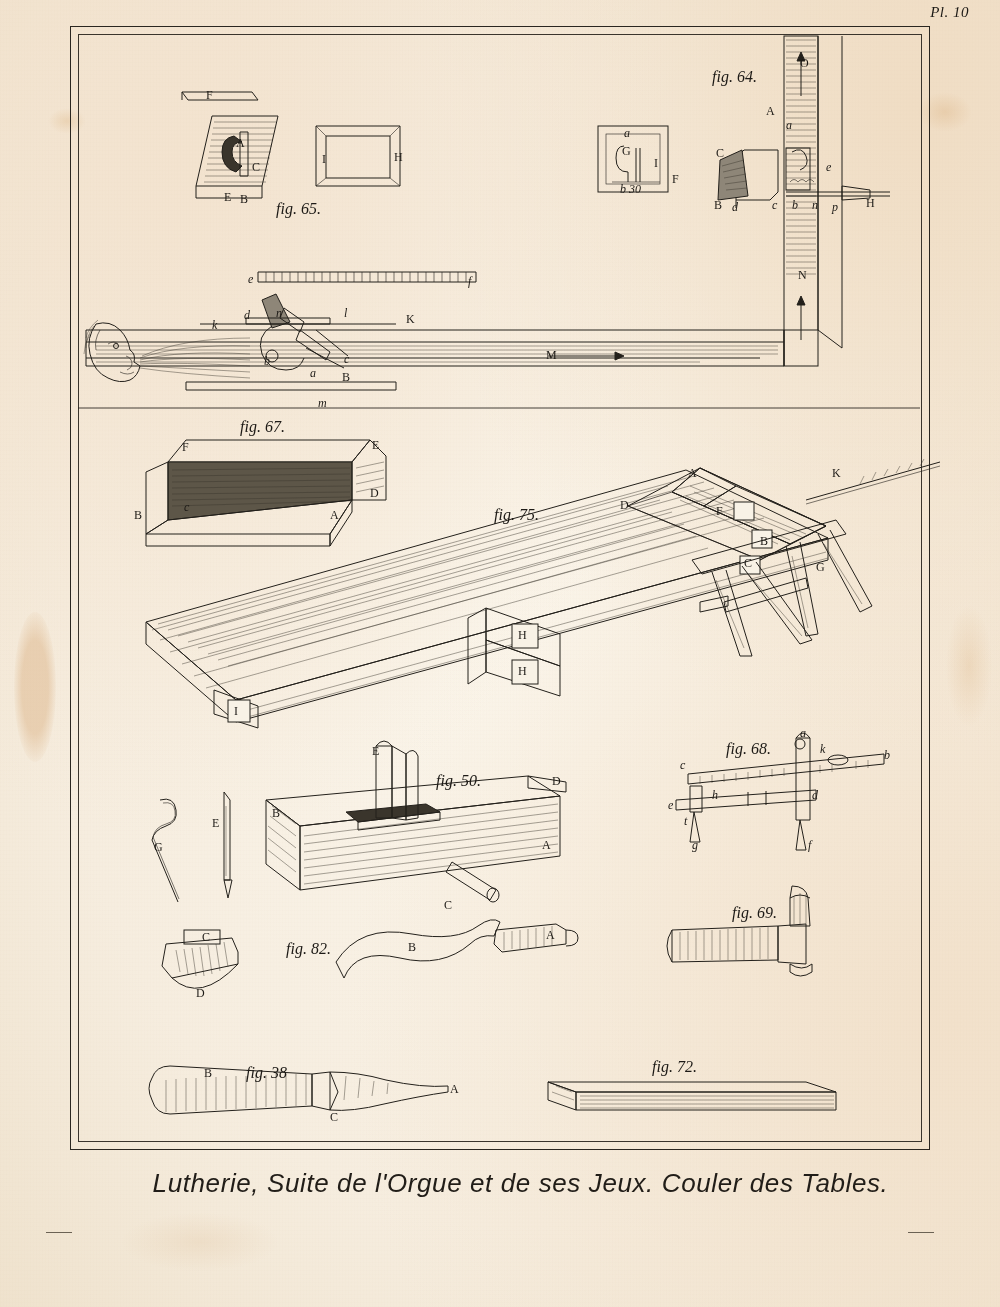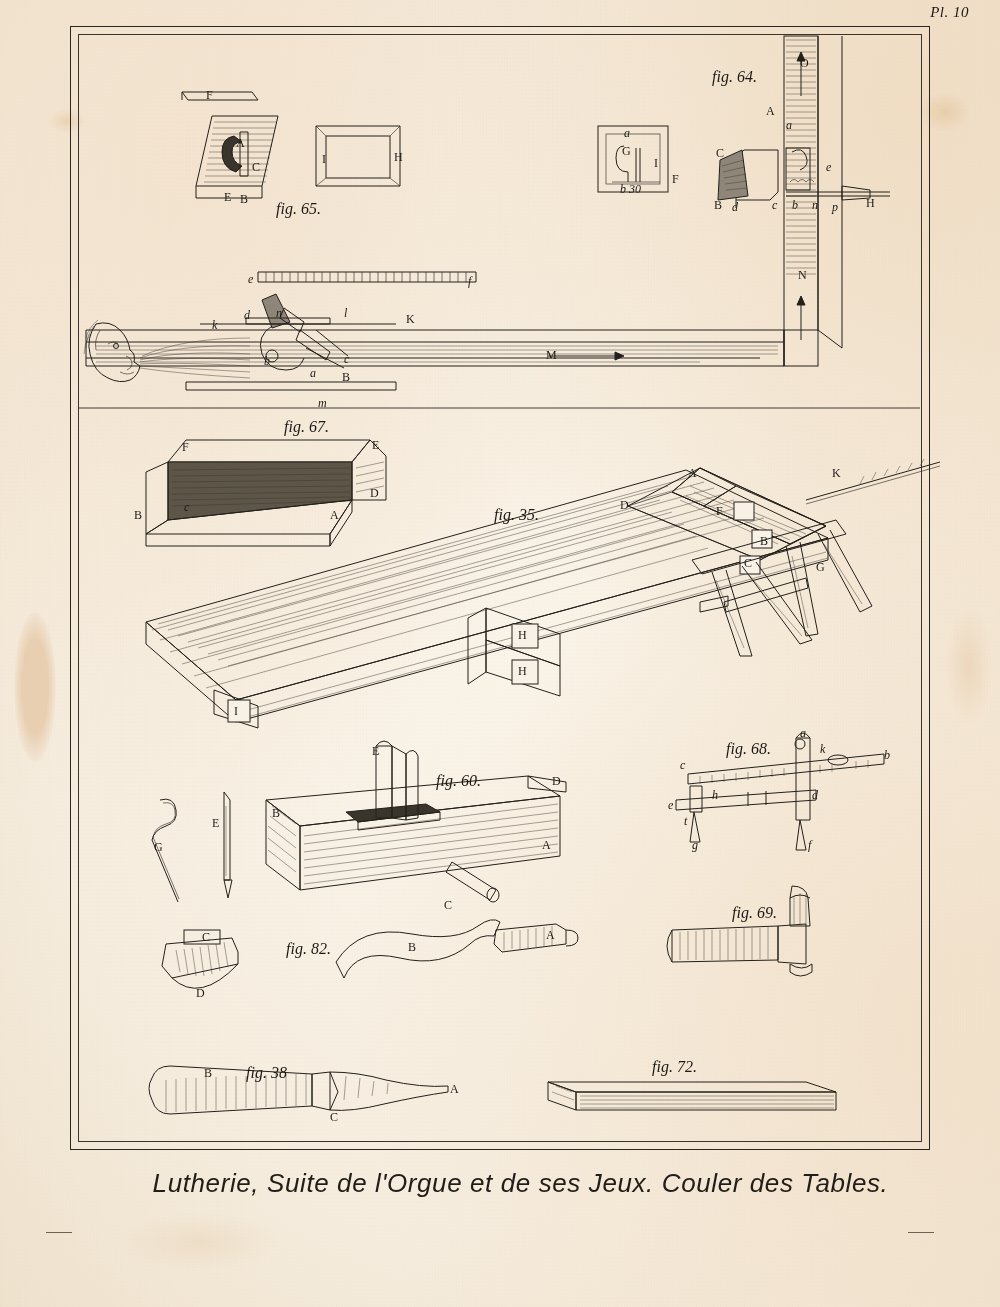--- a/index.html
+++ b/index.html
@@ -623,41 +623,41 @@
 
   <div class="figlabel" style="left:276px; top:200px;">fig. 65.</div>
   <div class="ltr" style="left:206px; top:88px;">F</div>
   <div class="ltr" style="left:236px; top:136px;">A</div>
   <div class="ltr" style="left:252px; top:160px;">C</div>
   <div class="ltr" style="left:224px; top:190px;">E</div>
   <div class="ltr" style="left:240px; top:192px;">B</div>
   <div class="ltr" style="left:322px; top:152px;">I</div>
   <div class="ltr" style="left:394px; top:150px;">H</div>
 
-  <div class="figlabel" style="left:240px; top:418px;margin-left:44px;">fig. 67.</div>
+  <div class="figlabel" style="left:240px; top:418px;">fig. 67.</div>
   <div class="ltr it" style="left:248px; top:272px;">e</div>
   <div class="ltr it" style="left:468px; top:274px;">f</div>
   <div class="ltr it" style="left:212px; top:318px;">k</div>
   <div class="ltr it" style="left:244px; top:308px;">d</div>
   <div class="ltr it" style="left:276px; top:306px;">n</div>
   <div class="ltr it" style="left:344px; top:306px;">l</div>
   <div class="ltr it" style="left:264px; top:354px;">b</div>
   <div class="ltr it" style="left:310px; top:366px;">a</div>
   <div class="ltr it" style="left:344px; top:352px;">c</div>
   <div class="ltr" style="left:342px; top:370px;">B</div>
   <div class="ltr it" style="left:318px; top:396px;">m</div>
 
   <div class="ltr" style="left:182px; top:440px;">F</div>
   <div class="ltr" style="left:372px; top:438px;">E</div>
   <div class="ltr it" style="left:184px; top:500px;">c</div>
   <div class="ltr" style="left:370px; top:486px;">D</div>
   <div class="ltr" style="left:134px; top:508px;">B</div>
   <div class="ltr" style="left:330px; top:508px;">A</div>
 
-  <div class="figlabel" style="left:494px; top:506px;">fig. 35.</div>
+  <div class="figlabel" style="left:494px; top:506px;">fig. 75.</div>
   <div class="ltr" style="left:688px; top:466px;">A</div>
   <div class="ltr" style="left:832px; top:466px;">K</div>
   <div class="ltr" style="left:620px; top:498px;">D</div>
   <div class="ltr" style="left:716px; top:504px;">F</div>
   <div class="ltr" style="left:760px; top:534px;">B</div>
   <div class="ltr" style="left:744px; top:556px;">C</div>
   <div class="ltr" style="left:816px; top:560px;">G</div>
   <div class="ltr" style="left:518px; top:628px;">H</div>
   <div class="ltr" style="left:518px; top:664px;">H</div>
   <div class="ltr" style="left:234px; top:704px;">I</div>
@@ -670,21 +670,21 @@
   <div class="ltr it" style="left:712px; top:788px;">h</div>
   <div class="ltr it" style="left:812px; top:788px;">d</div>
   <div class="ltr it" style="left:668px; top:798px;">e</div>
   <div class="ltr it" style="left:684px; top:814px;">t</div>
   <div class="ltr it" style="left:692px; top:838px;">g</div>
   <div class="ltr it" style="left:808px; top:838px;">f</div>
 
   <div class="ltr" style="left:154px; top:840px;">G</div>
   <div class="ltr" style="left:212px; top:816px;">E</div>
 
-  <div class="figlabel" style="left:436px; top:772px;">fig. 60.</div>
+  <div class="figlabel" style="left:436px; top:772px;">fig. 50.</div>
   <div class="ltr" style="left:372px; top:744px;">E</div>
   <div class="ltr" style="left:552px; top:774px;">D</div>
   <div class="ltr" style="left:272px; top:806px;">B</div>
   <div class="ltr" style="left:542px; top:838px;">A</div>
   <div class="ltr" style="left:444px; top:898px;">C</div>
 
   <div class="figlabel" style="left:732px; top:904px;">fig. 69.</div>
 
   <div class="figlabel" style="left:286px; top:940px;">fig. 82.</div>
   <div class="ltr" style="left:202px; top:930px;">C</div>

